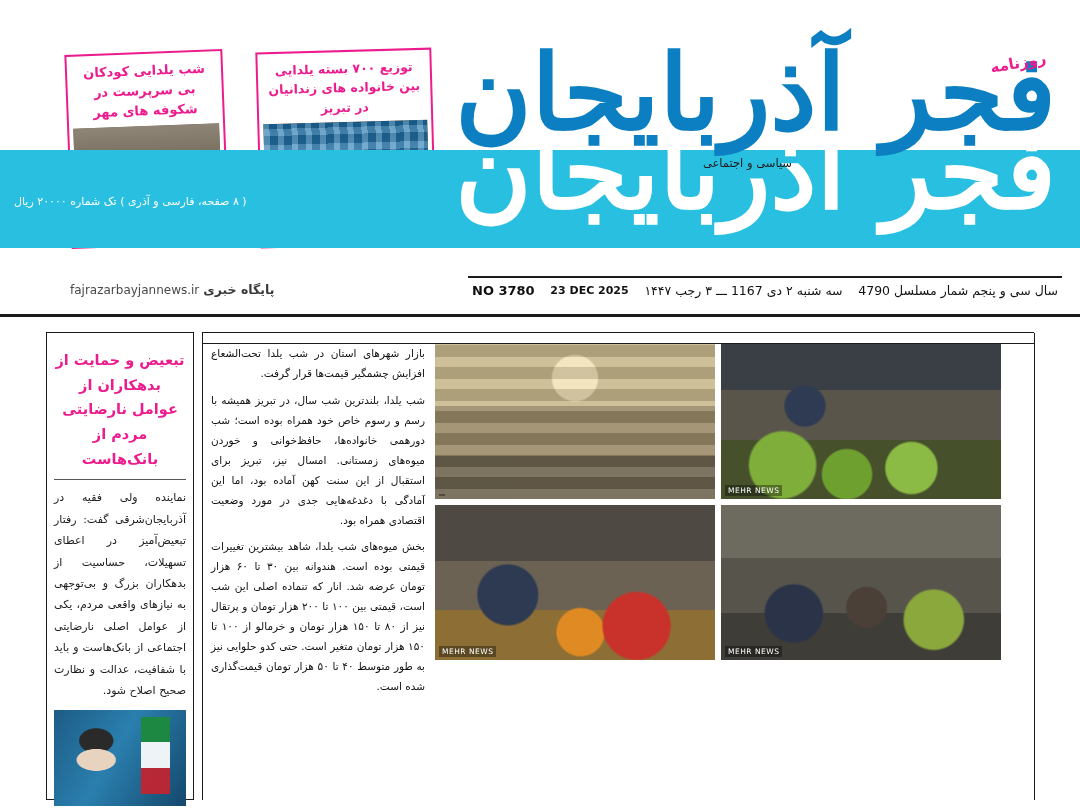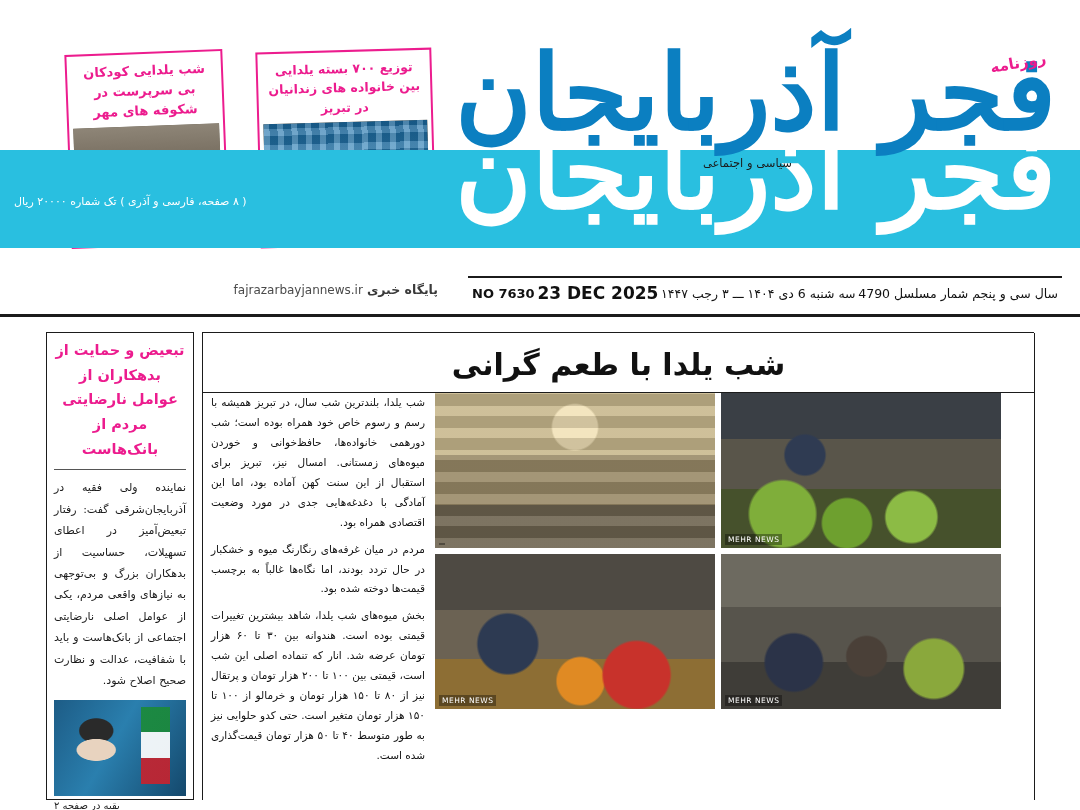--- a/index.html
+++ b/index.html
@@ -63,21 +63,21 @@
   .ph-boxes {
     background:
       repeating-linear-gradient(90deg, rgba(255,255,255,.22) 0 6px, rgba(0,0,0,.10) 6px 14px),
       repeating-linear-gradient(0deg, rgba(255,255,255,.18) 0 7px, rgba(0,0,0,.12) 7px 16px),
       linear-gradient(#1d6fa8 0%, #2f86bd 55%, #1b5f90 100%);
   }
 
   
   #site-line {
     position: absolute; left: 70px; top: 282px; width: 380px;
-    text-align: right; direction: rtl;
+    text-align: left; direction: rtl;
     font-size: 12.5px; color: #3a3a3a;
   }
   #site-line .url { color: #4a4a4a; direction: ltr; display: inline-block; font-size: 12px;}
   #site-line .lbl { font-weight: bold; margin-right: 12px; }
 
   
   #logo-block {
     position: absolute; right: 18px; top: 38px; width: 610px; height: 240px;
   }
   #logo-title {
@@ -129,35 +129,35 @@
   
   #info-rule {
     position: absolute; left: 468px; top: 276px; width: 594px; height: 2px;
     background: #1b1b1b;
   }
   #info-line {
     position: absolute; left: 468px; top: 283px; width: 594px;
     direction: rtl; display: flex; justify-content: space-between; align-items: center;
     font-size: 12.5px; color: #111; padding: 0 4px;
   }
-  #info-line .date-en { direction: ltr; font-weight: bold; font-size: 17px; }
+  #info-line .date-en { direction: ltr; font-weight: bold; font-size: 11px; }
   #info-line .issue-en { direction: ltr; font-weight: bold; font-size: 13px; }
 
   #masthead-bottom-rule {
     position: absolute; left: 0; top: 314px; width: 1080px; height: 3px; background: #1b1b1b;
   }
 
   
   #page-body { position: absolute; left: 0; top: 322px; width: 1080px; height: 488px; }
 
   
   #sidebar {
     position: absolute; left: 46px; top: 10px; width: 148px; height: 468px;
     border: 1px solid #1b1b1b;
-    padding: 3px 7px;
+    padding: 13px 7px;
     direction: rtl;
   }
   #sidebar h2 {
     margin: 2px 0 8px 0;
     font-size: 14.5px; line-height: 1.7; text-align: center;
     color: #ec1c8e; font-weight: bold;
   }
   #sidebar .rule { height: 1px; background: #555; margin: 6px 0 7px 0; }
   #sidebar p {
     margin: 0; font-size: 11px; line-height: 1.95; text-align: justify;
@@ -286,51 +286,50 @@
     <div id="logo-kicker">
       <span class="rozname">روزنامه</span>
     </div>
     <div id="logo-sub">سیاسی و اجتماعی</div>
   </div>
 
 
   <div id="info-rule"></div>
   <div id="info-line">
     <span>سال سی و پنجم شمار مسلسل 4790</span>
-    <span>سه شنبه 6 دی ۱۴۰۴ ـــ ۳ رجب ۱۴۴۷</span>
+    <span>سه شنبه ۲ دی 1167 ـــ ۳ رجب ۱۴۴۷</span>
     <span class="date-en">23 DEC 2025</span>
-    <span class="issue-en">NO 7630</span>
+    <span class="issue-en">NO 3780</span>
   </div>
 
   <div id="masthead-bottom-rule"></div>
 </div>
 
 <div id="page-body">
 
   <div id="sidebar">
     <h2>تبعیض و حمایت از بدهکاران از عوامل نارضایتی مردم از بانک‌هاست</h2>
     <div class="rule"></div>
     <p>نماینده ولی فقیه در آذربایجان‌شرقی گفت: رفتار تبعیض‌آمیز در اعطای تسهیلات، حساسیت از بدهکاران بزرگ و بی‌توجهی به نیازهای واقعی مردم، یکی از عوامل اصلی نارضایتی اجتماعی از بانک‌هاست و باید با شفافیت، عدالت و نظارت صحیح اصلاح شود.</p>
     <div id="sb-photo">
       <div class="ph ph-cleric"></div>
     </div>
     <div id="sb-cont">بقیه در صفحه ۲</div>
   </div>
 
   <div id="main">
     <div id="main-right-rule"></div>
 
-    <div id="kicker-title">شب یلدا با طعم گرانی</div>
     <div id="kicker-rule"></div>
 
     <div id="article-row">
 
       <div id="article-text">
+        <p>بازار شهرهای استان در شب یلدا تحت‌الشعاع افزایش چشمگیر قیمت‌ها قرار گرفت.</p>
         <p>شب یلدا، بلندترین شب سال، در تبریز همیشه با رسم و رسوم خاص خود همراه بوده است؛ شب دورهمی خانواده‌ها، حافظ‌خوانی و خوردن میوه‌های زمستانی. امسال نیز، تبریز برای استقبال از این سنت کهن آماده بود، اما این آمادگی با دغدغه‌هایی جدی در مورد وضعیت اقتصادی همراه بود.</p>
-        <p>مردم در میان غرفه‌های رنگارنگ میوه و خشکبار در حال تردد بودند، اما نگاه‌ها غالباً به برچسب قیمت‌ها دوخته شده بود.</p>
         <p>بخش میوه‌های شب یلدا، شاهد بیشترین تغییرات قیمتی بوده است. هندوانه بین ۳۰ تا ۶۰ هزار تومان عرضه شد. انار که تنماده اصلی این شب است، قیمتی بین ۱۰۰ تا ۲۰۰ هزار تومان و پرتقال نیز از ۸۰ تا ۱۵۰ هزار تومان و خرمالو از ۱۰۰ تا ۱۵۰ هزار تومان متغیر است. حتی کدو حلوایی نیز به طور متوسط ۴۰ تا ۵۰ هزار تومان قیمت‌گذاری شده است.</p>
 
       </div>
 
       <div id="photo-grid">
         <div class="gphoto">
           <div class="ph ph-veg"></div>
           <span class="credit">MEHR NEWS</span>
         </div>
         <div class="gphoto">

